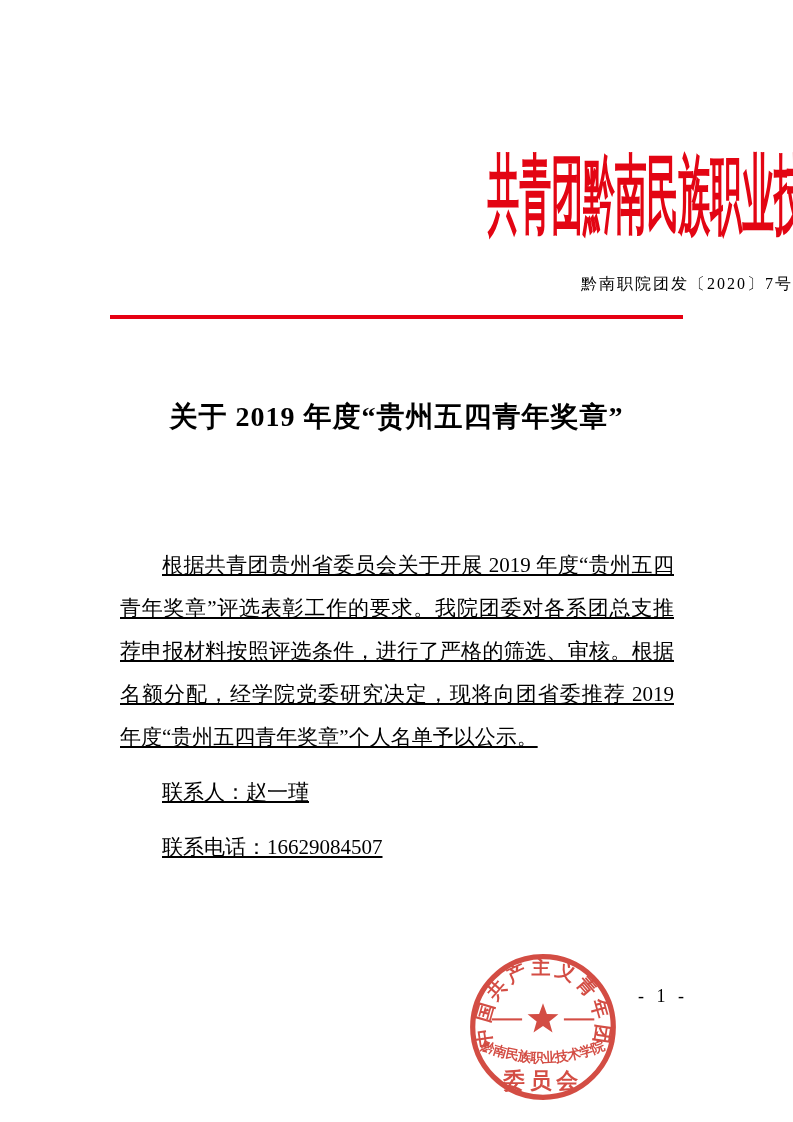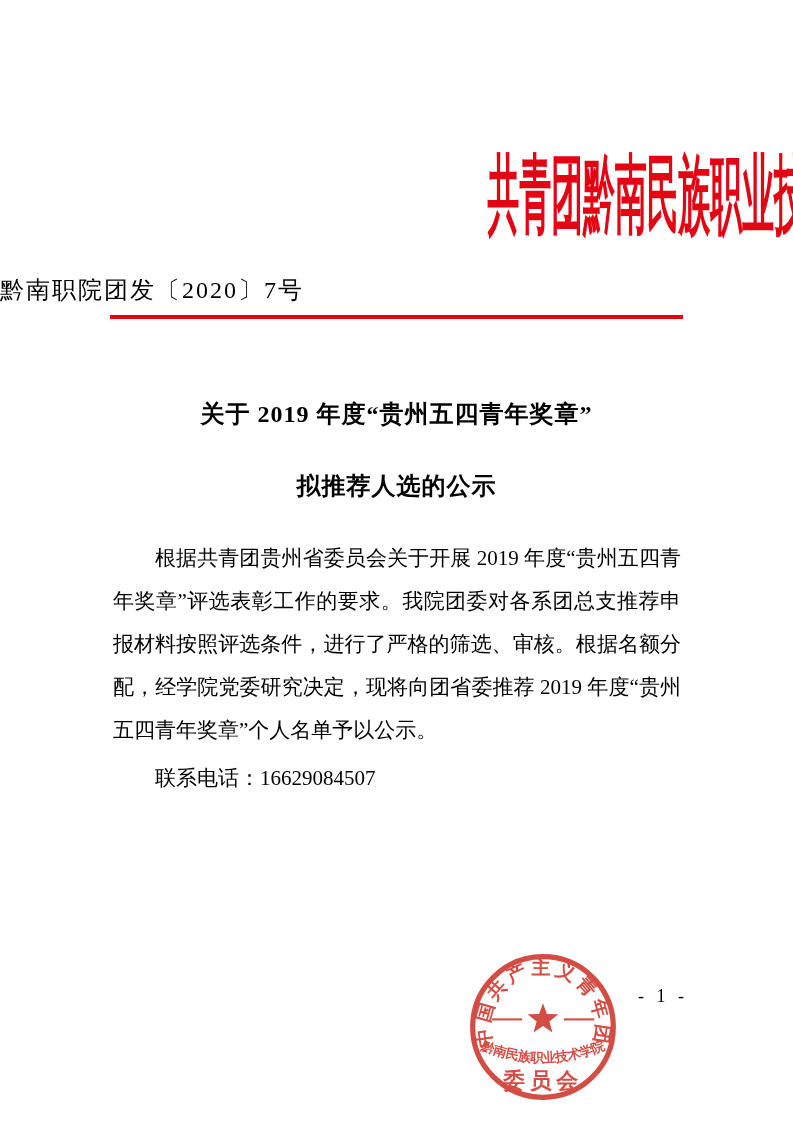--- a/index.html
+++ b/index.html
@@ -38,62 +38,63 @@
     transform-origin: center top;
     letter-spacing: 0;
   }
 
   
   .doc-number {
     position: absolute;
     top: 274px;
     left: 0;
     width: 793px;
-    text-align: left;
-    font-size: 24px;
+    text-align: right;
+    font-size: 16px;
     letter-spacing: 2px;
   }
 
   
   .red-divider {
     position: absolute;
     top: 315px;
     left: 110px;
     width: 573px;
     height: 4px;
     background: #e60012;
   }
 
   
   .doc-title-1, .doc-title-2 {
     position: absolute;
     left: 0;
     width: 793px;
     text-align: center;
     font-weight: 700;
-    font-size: 24px;
+    font-size: 28px;
     letter-spacing: 1px;
   }
   .doc-title-1 { top: 398px; }
   .doc-title-2 { top: 470px; }
 
   
   .body-block {
     position: absolute;
     top: 532px;
     left: 108px;
     width: 578px;
     font-size: 21px;
     line-height: 43px;
   }
   .body-block p {
-    margin: 5px;
+    margin: 12px;
     text-indent: 2em;
     text-align: justify;
     text-justify: inter-character;
+    text-decoration: underline;
   }
   .body-block p.no-justify {
     text-align: left;
   }
 
   
   .seal {
     position: absolute;
     top: 951px;
     left: 467px;
@@ -119,24 +120,24 @@
 
   <div class="banner-wrap">
     <div class="banner-text">共青团黔南民族职业技术学院委员会文件</div>
   </div>
 
   <div class="doc-number">黔南职院团发〔2020〕7号</div>
 
   <div class="red-divider"></div>
 
   <div class="doc-title-1">关于 2019 年度“贵州五四青年奖章”</div>
-  <div class="doc-title-2">拟推荐人选的公示</div>
 
   <div class="body-block">
     <p>根据共青团贵州省委员会关于开展 2019 年度“贵州五四青年奖章”评选表彰工作的要求。我院团委对各系团总支推荐申报材料按照评选条件，进行了严格的筛选、审核。根据名额分配，经学院党委研究决定，现将向团省委推荐 2019 年度“贵州五四青年奖章”个人名单予以公示。</p>
+    <p class="no-justify">联系人：赵一瑾</p>
     <p class="no-justify">联系电话：16629084507</p>
   </div>
 
   <svg class="seal" viewBox="0 0 160 160" xmlns="http://www.w3.org/2000/svg">
     <defs>
       <path id="ring-arc" d="M 27.4,99.2 A 56,56 0 1,1 132.6,99.2" fill="none"></path>
       <path id="org-arc" d="M 16,104 Q 80,130 144,104" fill="none"></path>
     </defs>
     <circle cx="80" cy="80" r="74" fill="none" stroke="#cf3a30" stroke-width="5.5"></circle>
     <text fill="#cf3a30" font-size="20" letter-spacing="4" font-family="Liberation Serif, DejaVu Serif, serif" font-weight="700">

